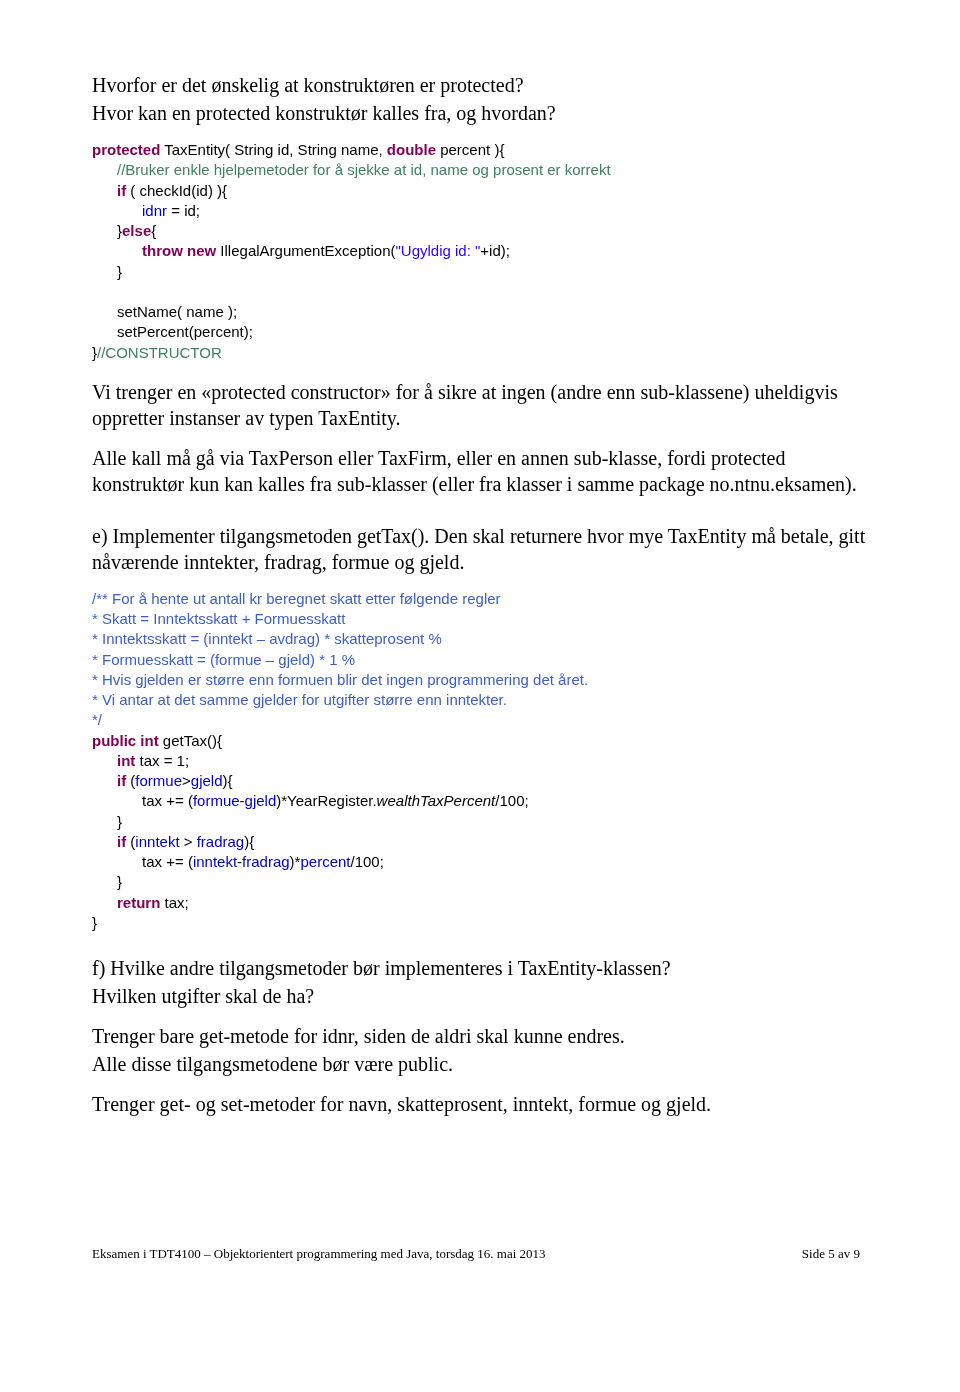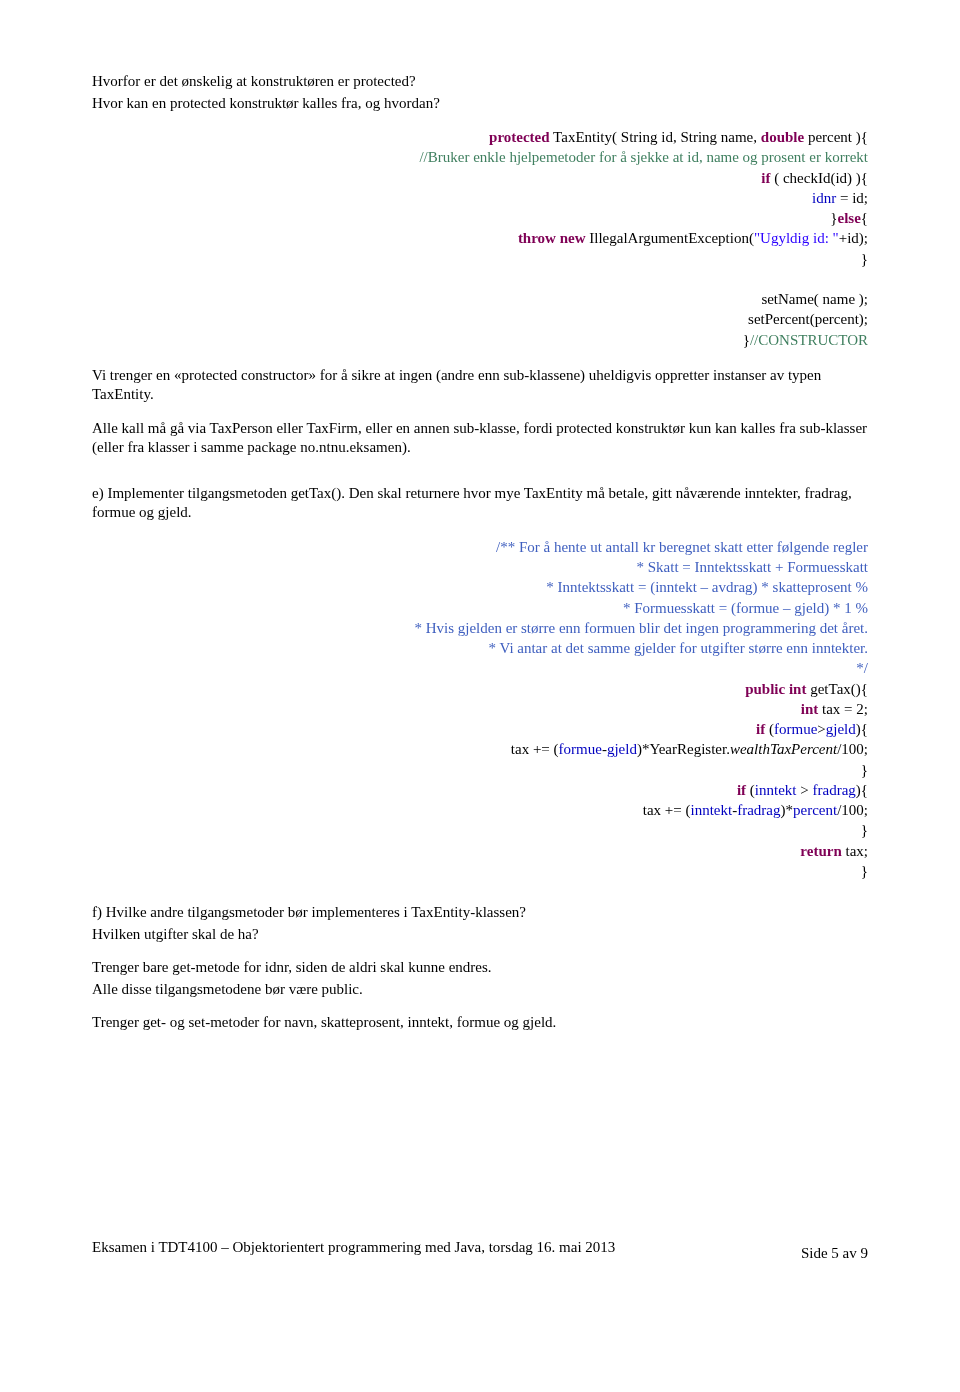--- a/index.html
+++ b/index.html
@@ -10,48 +10,47 @@
     color: #000;
     width: 960px;
   }
   .page {
     padding: 72px 92px 60px 92px;
     min-height: 1300px;
     position: relative;
     box-sizing: border-box;
   }
   .para {
-    font-size: 15px;
+    font-size: 20px;
     line-height: 1.3;
     margin: 0 0 14px 0;
   }
   .nowrap { white-space: pre-wrap; }
   .code {
-    font-family: Liberation Serif, serif;
+    font-family: Liberation Sans, sans-serif;
     font-size: 15px;
     line-height: 1.35;
     white-space: pre;
     margin: 0 0 16px 0;
-    text-align: right;
   }
   .dk  { color: #7f0055; font-weight: bold; }   
   .com { color: #3f7f5f; }                       
   .doc { color: #3f5fbf; }                       
   .str { color: #2a00ff; }                       
   .sk  { color: #000; font-style: italic; }      
   .fld { color: #0000c0; }                       
   .bold { font-weight: normal; }
   .footer {
     position: absolute;
     bottom: 38px;
     left: 92px;
-    right: 92px;
-    font-size: 15px;
+    right: 100px;
+    font-size: 13px;
   }
-  .footer-right { float: right; margin-top: 6px; }
+  .footer-right { float: right; }
 </style>
 </head>
 <body>
 
 <div class="page">
 
   <p class="para nowrap">Hvorfor er det ønskelig at konstruktøren er protected?</p>
   <p class="para nowrap" style="margin-top:-12px">Hvor kan en protected konstruktør kalles fra, og hvordan?</p>
 
   <div class="code"><span class="dk">protected</span><span> TaxEntity( String id, String name, </span><span class="dk">double</span><span> percent ){</span>
@@ -73,21 +72,21 @@
   <p class="para" style="margin-top:26px">e) Implementer tilgangsmetoden getTax(). Den skal returnere hvor mye TaxEntity må betale, gitt nåværende inntekter, fradrag, formue og gjeld.</p>
 
   <div class="code"><span class="doc">/** For å hente ut antall kr beregnet skatt etter følgende regler</span>
 <span class="doc">* Skatt = Inntektsskatt + Formuesskatt</span>
 <span class="doc">* Inntektsskatt = (inntekt – avdrag) * skatteprosent %</span>
 <span class="doc">* Formuesskatt = (formue – gjeld) * 1 %</span>
 <span class="doc">* Hvis gjelden er større enn formuen blir det ingen programmering det året.</span>
 <span class="doc">* Vi antar at det samme gjelder for utgifter større enn inntekter.</span>
 <span class="doc">*/</span>
 <span class="dk">public</span> <span class="dk">int</span><span> getTax(){</span>
-      <span class="dk">int</span><span> tax = 2;</span>
+      <span class="dk">int</span><span> tax = 1;</span>
       <span class="dk">if</span><span> (</span><span class="fld">formue</span><span>&gt;</span><span class="fld">gjeld</span><span>){</span>
             <span>tax += (</span><span class="fld">formue</span><span>-</span><span class="fld">gjeld</span><span>)*YearRegister.</span><span class="sk">wealthTaxPercent</span><span>/100;</span>
       <span>}</span>
       <span class="dk">if</span><span> (</span><span class="fld">inntekt</span><span> &gt; </span><span class="fld">fradrag</span><span>){</span>
             <span>tax += (</span><span class="fld">inntekt</span><span>-</span><span class="fld">fradrag</span><span>)*</span><span class="fld">percent</span><span>/100;</span>
       <span>}</span>
       <span class="dk">return</span><span> tax;</span>
 <span>}</span></div>
 
   <p class="para" style="margin-top:22px"><span>f) Hvilke andre tilgangsmetoder bør implementeres i </span><span class="bold">TaxEntity</span><span>-klassen?</span></p>

